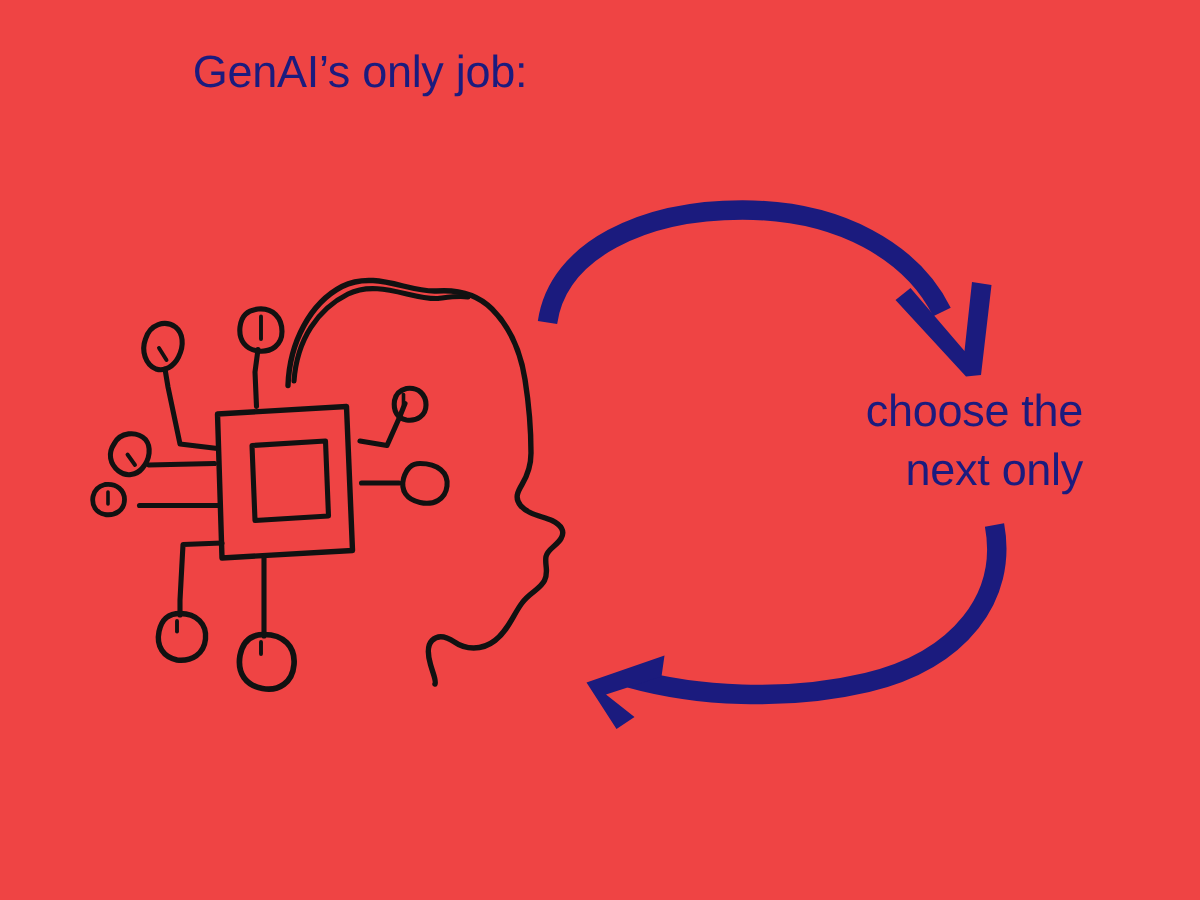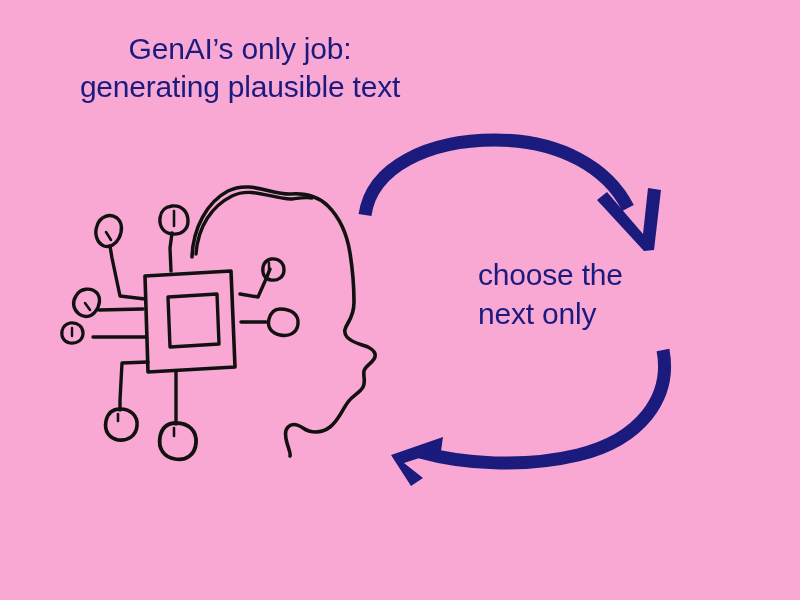--- a/index.html
+++ b/index.html
@@ -11,21 +11,21 @@
   body {
     width: 800px;
     height: 600px;
     overflow: hidden;
     font-family: "Liberation Sans", sans-serif;
   }
   #slide {
     position: relative;
     width: 800px;
     height: 600px;
-    background: #f9a8d4;
+    background: #ef4444;
   }
 
   
   .title-block {
     position: absolute;
     left: 20px;
     top: 30px;
     width: 440px;
     text-align: center;
     color: #1b1b7e;
@@ -36,21 +36,21 @@
     white-space: nowrap;
   }
   .title-line { display: block; }
 
   
   .cycle-caption {
     position: absolute;
     left: 478px;
     top: 255px;
     width: 244px;
-    text-align: left;
+    text-align: right;
     color: #1b1b7e;
     font-size: 30px;
     line-height: 1.3;
     letter-spacing: -0.2px;
     white-space: nowrap;
   }
   .cycle-caption span { display: block; }
 
   
   .layer {
@@ -67,21 +67,20 @@
     stroke-linejoin: round;
   }
 </style>
 </head>
 <body>
 
 <div id="slide">
 
   <div class="title-block">
     <span class="title-line">GenAI’s only job:</span>
-    <span class="title-line">generating plausible text</span>
   </div>
 
   <svg class="layer" viewBox="0 0 800 600">
 
     <g>
       <path class="sketch-stroke" stroke-width="3.4" d="M196 254 C 198 226, 212 206, 232 196
                C 252 186, 275 200, 292 199
                C 300 198, 306 197, 312 198"></path>
       <path class="sketch-stroke" stroke-width="3.6" d="M192 257 C 193 228, 207 202, 228 191
                C 250 180, 272 195, 291 194

